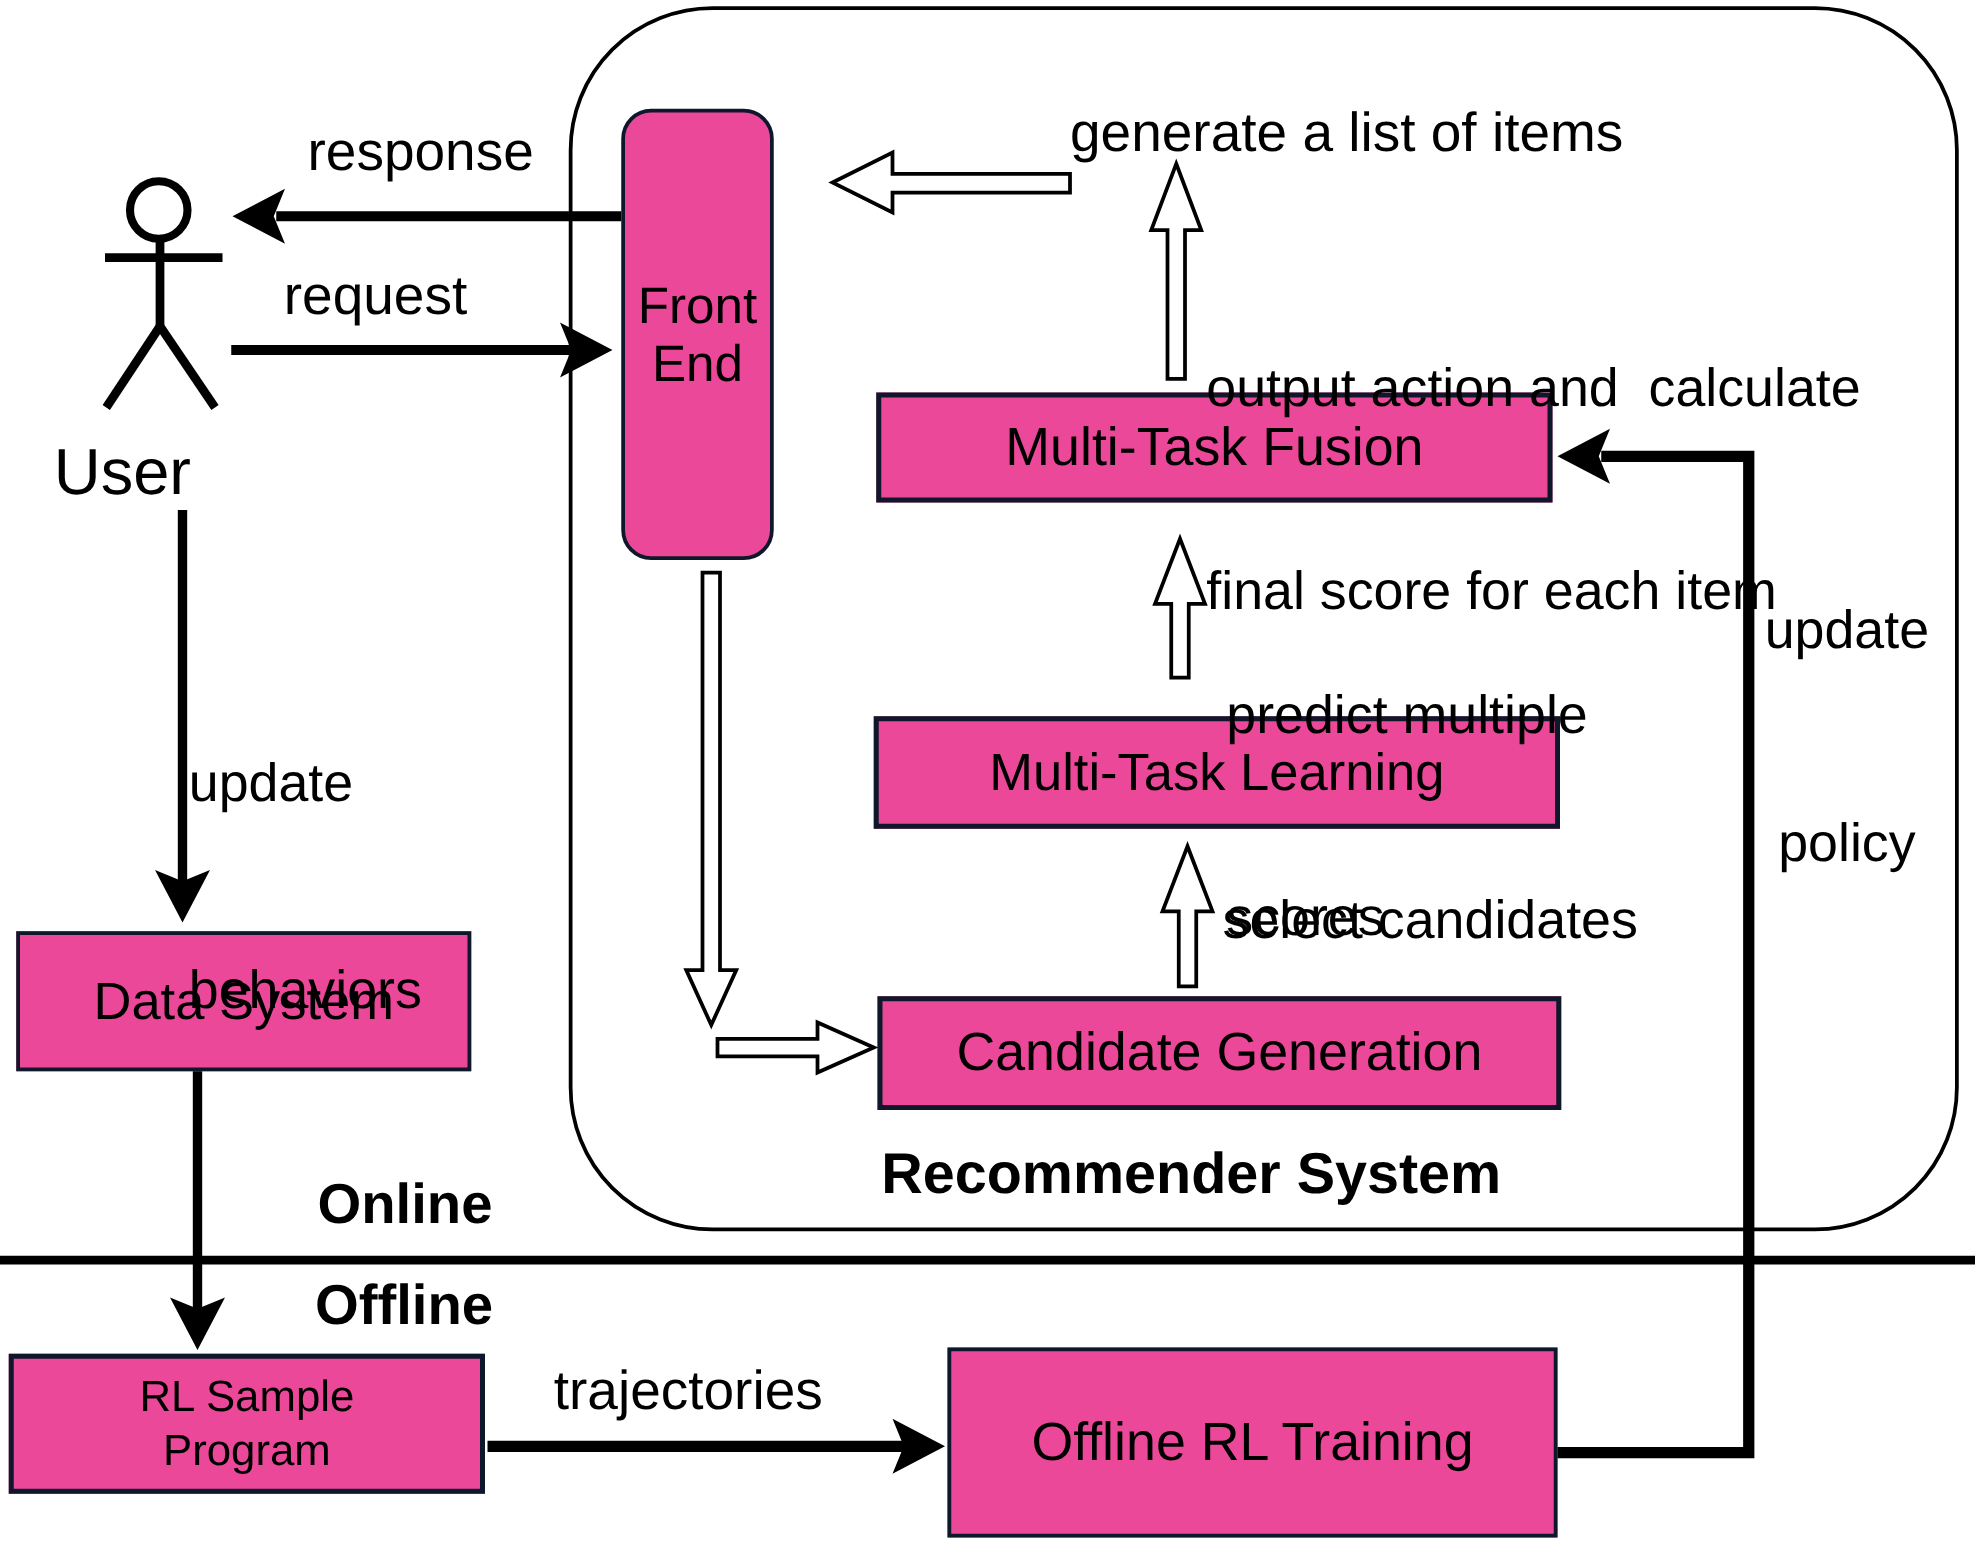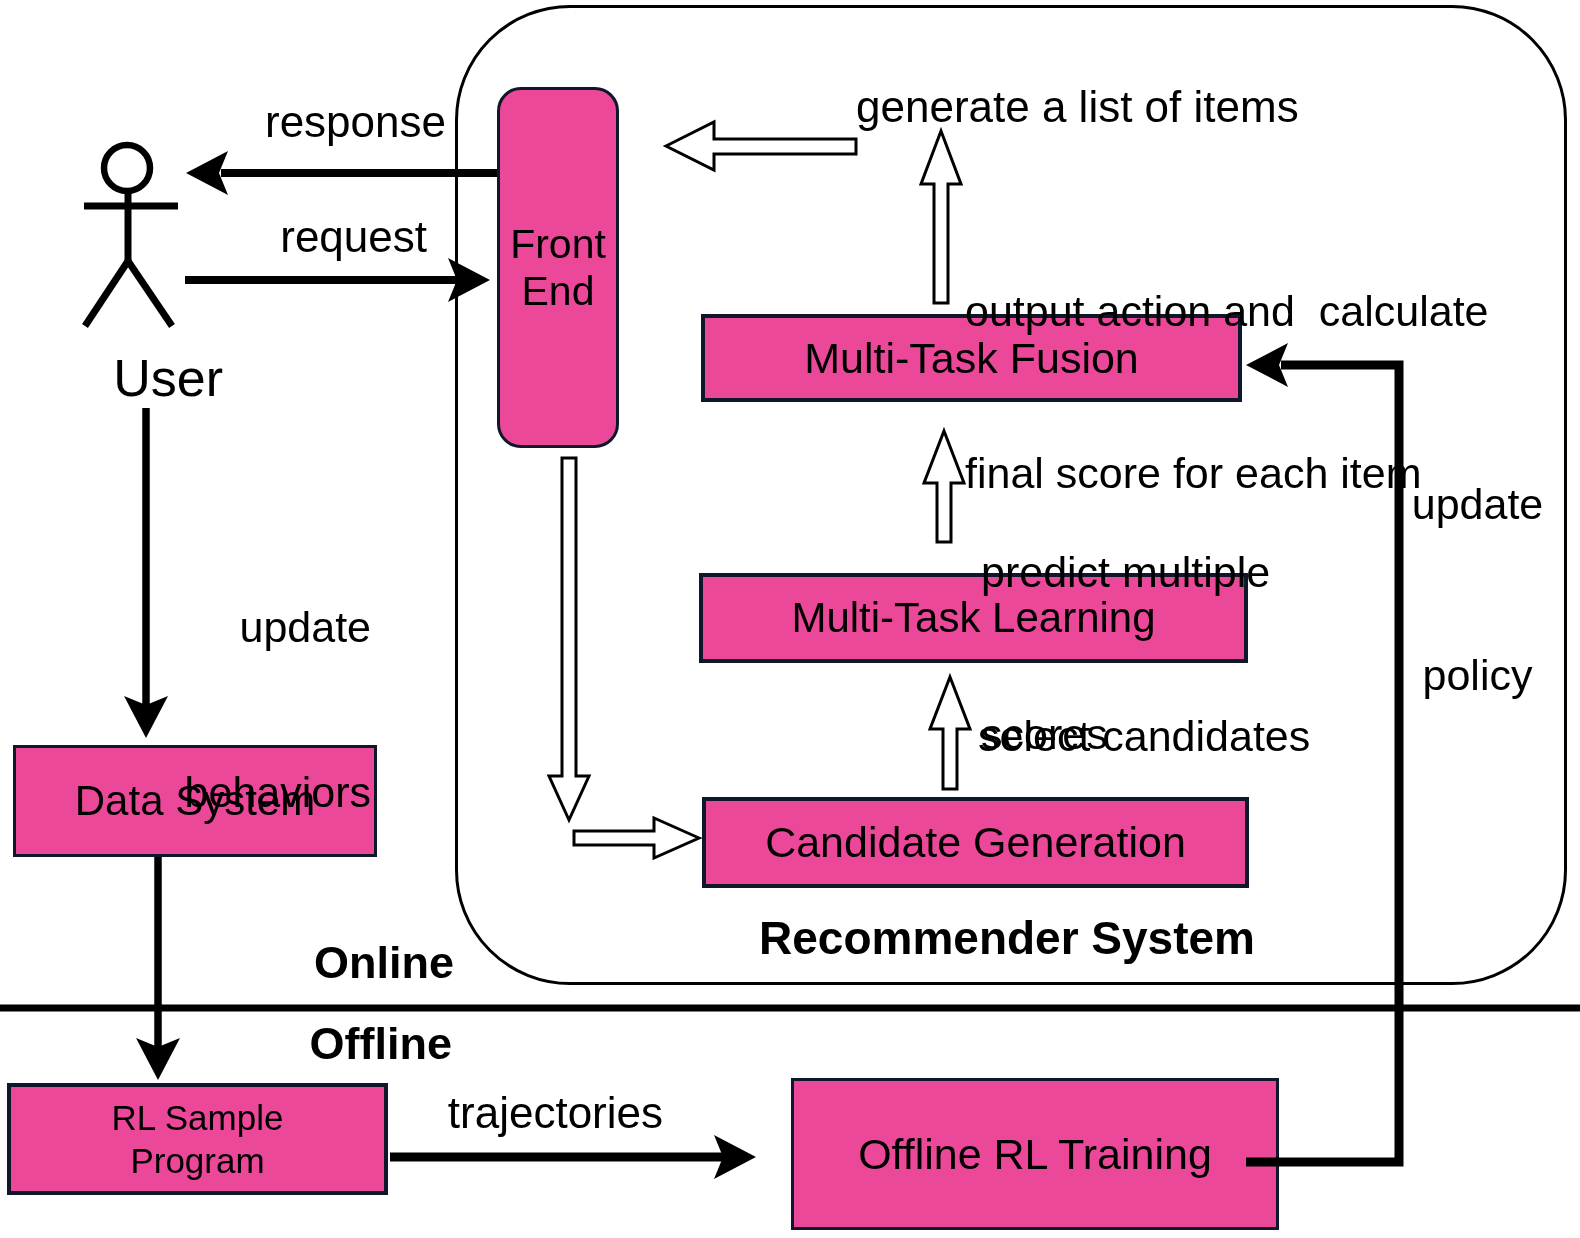--- a/index.html
+++ b/index.html
@@ -11,21 +11,21 @@
   .box{
     position:absolute;background:#ec4899;border:4px solid #0f172a;
     display:flex;flex-direction:column;align-items:center;justify-content:center;
     text-align:center;z-index:2;box-sizing:border-box;white-space:pre;
   }
   .container-box{
     position:absolute;border:3.5px solid #000;border-radius:115px;
     background:#fff;z-index:0;box-sizing:border-box;
   }
   .lbl{position:absolute;z-index:4;white-space:pre;line-height:1.2;}
-  .center{text-align:right;}
+  .center{text-align:left;}
   .bold{font-weight:bold;}
 </style>
 </head>
 <body>
 
 <div class="stage">
 
   <div class="container-box" style="left:455px;top:5px;width:1112px;height:980px;"></div>
 
   <div class="box" style="left:497px;top:87px;width:122px;height:361px;border-width:3.5px;border-radius:24px;font-size:41px;white-space:normal;">
@@ -46,21 +46,21 @@
 
   <div class="box" style="left:13px;top:745px;width:364px;height:112px;border-width:3.5px;font-size:42px;">
     <div>Data System</div>
   </div>
 
   <div class="box" style="left:7px;top:1083px;width:381px;height:112px;font-size:35px;line-height:1.24;">
     <div>RL Sample</div>
     <div>Program</div>
   </div>
 
-  <div class="box" style="left:758px;top:1078px;width:488px;height:152px;border-width:3.5px;font-size:43px;margin-left:33px;">
+  <div class="box" style="left:758px;top:1078px;width:488px;height:152px;border-width:3.5px;font-size:43px;">
     <div>Offline RL Training</div>
   </div>
 
   <svg class="wires" width="1580" height="1238" viewBox="0 0 1580 1238">
 
     <g stroke="#000" fill="none">
       <circle cx="127" cy="168" r="23" stroke-width="6.5"></circle>
       <line x1="128" y1="190" x2="128" y2="263" stroke-width="7"></line>
       <line x1="84" y1="206" x2="178" y2="206" stroke-width="7"></line>
       <line x1="128" y1="261" x2="85" y2="326" stroke-width="7"></line>

